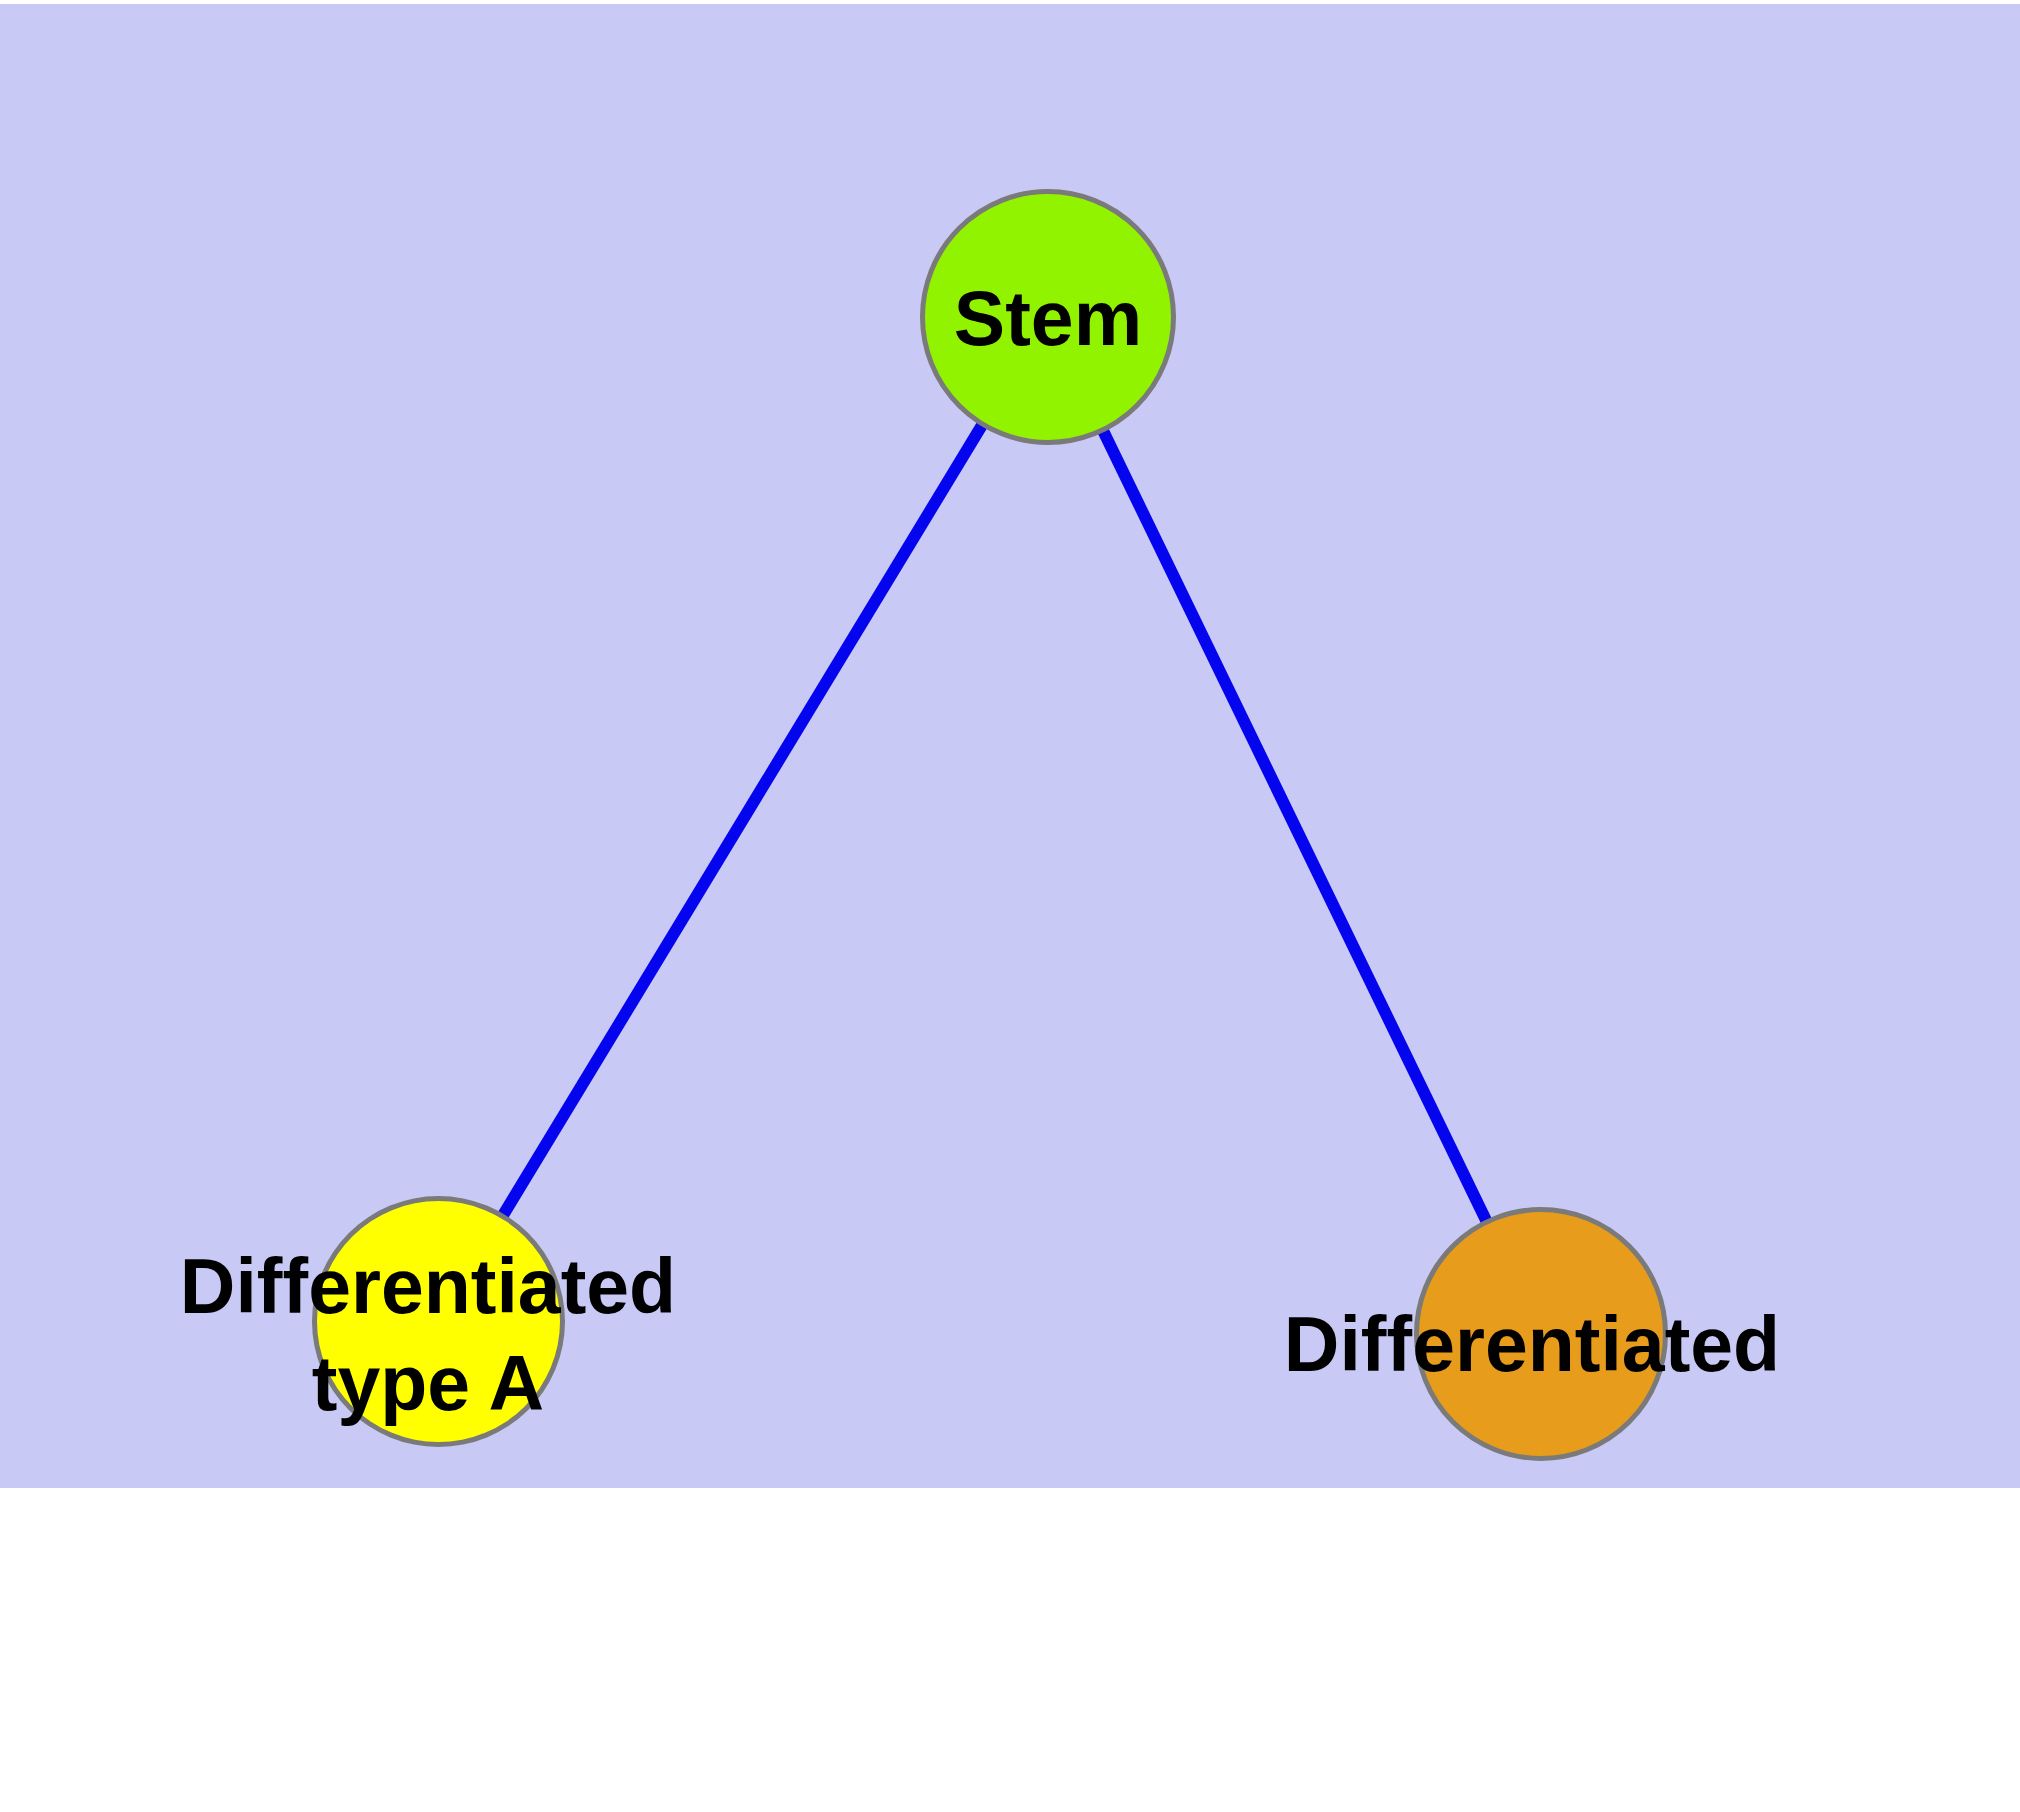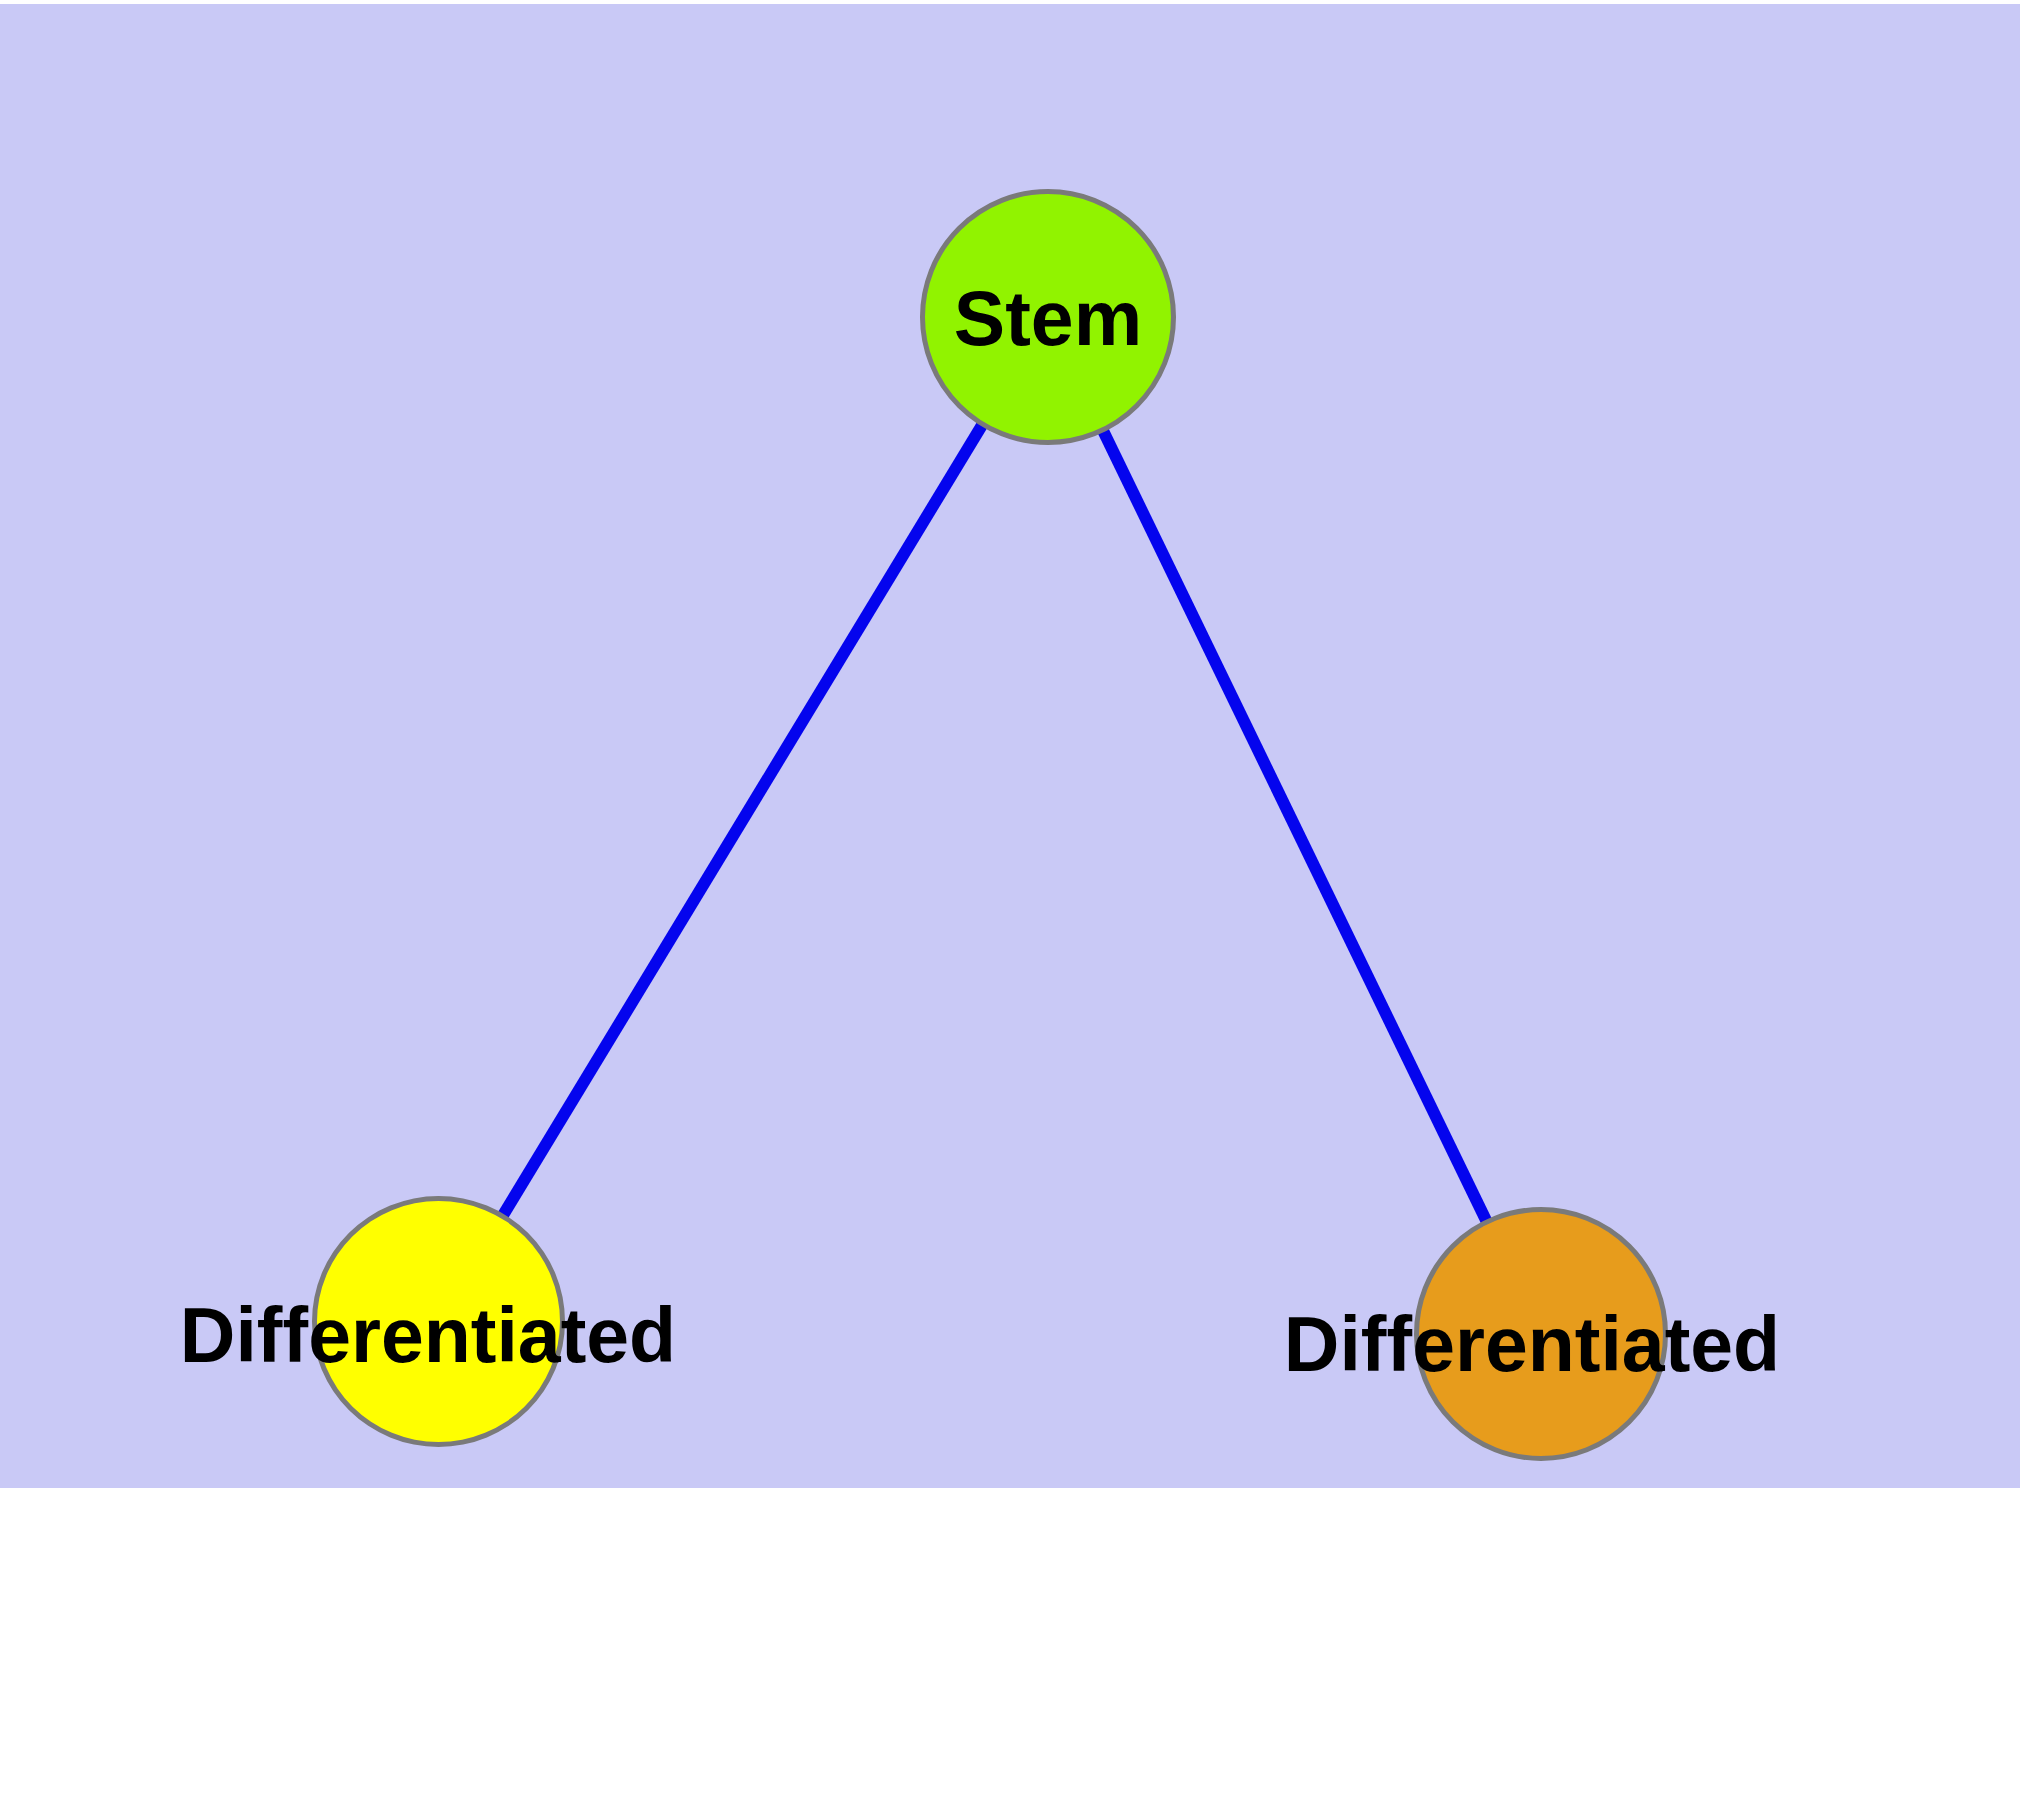--- a/index.html
+++ b/index.html
@@ -81,20 +81,21 @@
   <div class="node node-a" style="background-color: rgb(255, 255, 0); border-color: rgb(122, 122, 122);"></div>
 
   <div class="node node-b" style="background-color: rgb(231, 156, 28); border-color: rgb(122, 122, 122);"></div>
 
   <div class="node-label label-stem" style="color: rgb(0, 0, 0);">
     <span class="label-line">Stem</span>
   </div>
 
   <div class="node-label label-a" style="color: rgb(0, 0, 0);">
     <span class="label-line">Differentiated</span>
+    <span class="label-line">type A</span>
   </div>
 
   <div class="node-label label-b" style="color: rgb(0, 0, 0);">
     <span class="label-line">Differentiated</span>
   </div>
 
 </div>
 
 
 </body></html>

